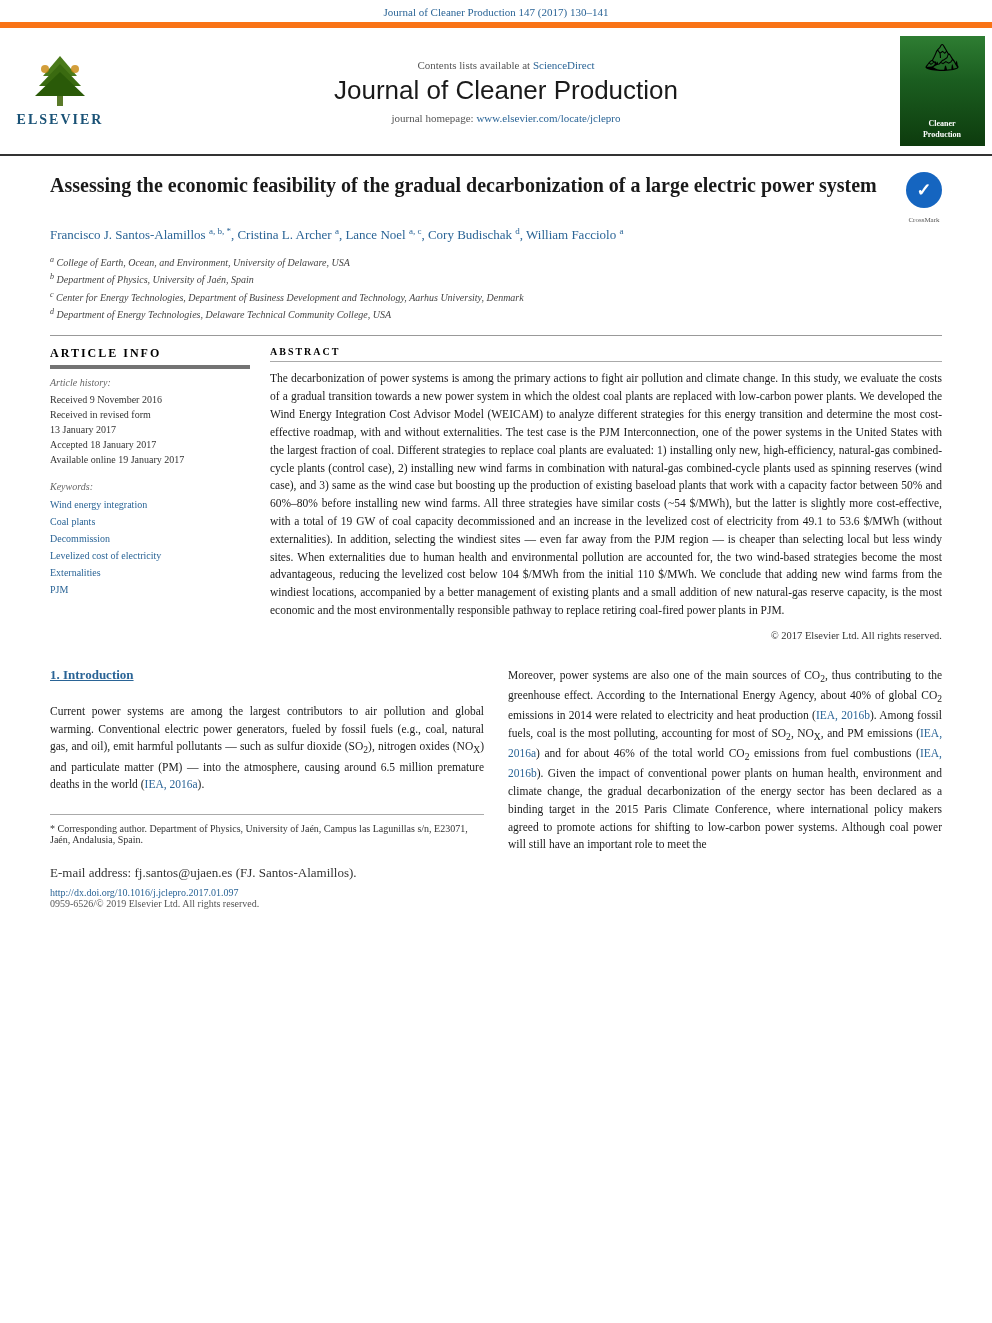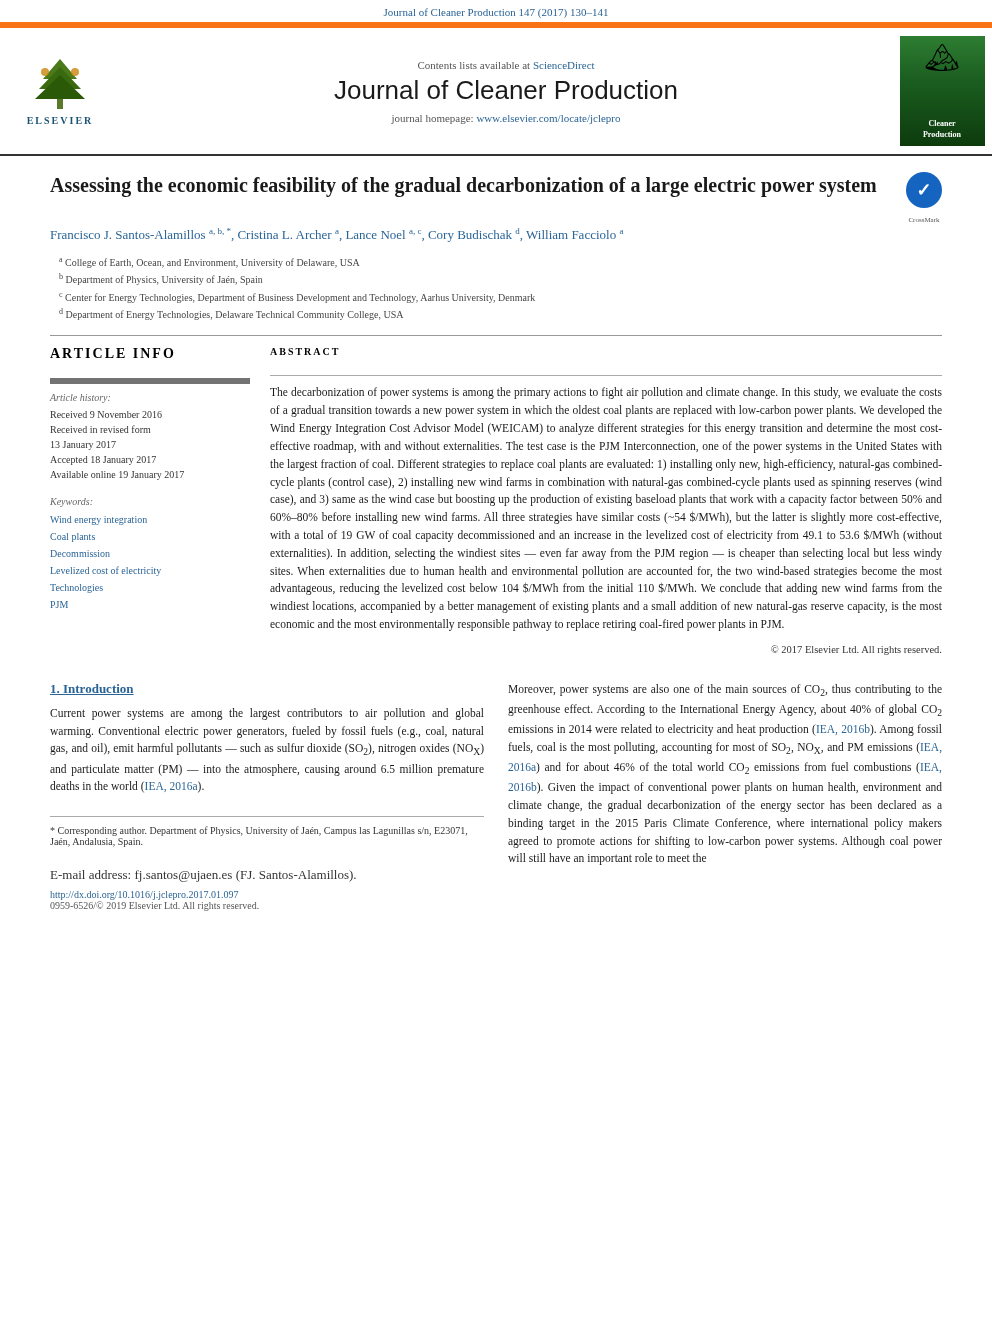--- a/index.html
+++ b/index.html
@@ -38,21 +38,21 @@
     .elsevier-logo {
       display: flex;
       flex-direction: column;
       align-items: center;
     }
     .elsevier-tree {
       width: 70px;
       height: 55px;
     }
     .elsevier-text {
-      font-size: 10px;
+      font-size: 14px;
       font-weight: bold;
       letter-spacing: 2px;
       color: #1a5276;
       margin-top: 3px;
     }
     .header-center {
       flex: 1;
       display: flex;
       flex-direction: column;
       align-items: center;
@@ -141,21 +141,21 @@
       font-size: 9px;
       color: #2a6496;
     }
 
     
     .affiliations {
       font-size: 10px;
       color: #444;
       margin-bottom: 12px;
       line-height: 1.6;
-      margin-left: 9px;
+      font-style: italic;
     }
     .affiliations .aff-item {
       display: block;
     }
     .affiliations sup {
       font-size: 8px;
     }
 
     .divider {
       border: none;
@@ -172,27 +172,27 @@
     .col-left {
       width: 200px;
       flex-shrink: 0;
     }
     .col-right {
       flex: 1;
     }
 
     
     .article-info-header {
-      font-size: 14px;
+      font-size: 12px;
       font-weight: bold;
       letter-spacing: 2px;
       text-transform: uppercase;
       color: #000;
-      border-bottom: 6px solid #737373;
-      padding-bottom: 16px;
+      border-bottom: 4px solid #737373;
+      padding-bottom: 4px;
       margin-bottom: 8px;
     }
     .info-section-title {
       font-size: 10px;
       font-style: italic;
       color: #666;
       margin-bottom: 4px;
       margin-top: 8px;
     }
     .info-item {
@@ -211,21 +211,21 @@
     }
 
     
     .abstract-header {
       font-size: 10px;
       font-weight: bold;
       letter-spacing: 2px;
       text-transform: uppercase;
       color: #000;
       border-bottom: 1px solid #aaa;
-      padding-bottom: 18px;
+      padding-bottom: 4px;
       margin-bottom: 8px;
     }
     .abstract-text {
       font-size: 11.5px;
       line-height: 1.55;
       color: #1a1a1a;
       text-align: justify;
     }
 
     .copyright-line {
@@ -245,21 +245,21 @@
       gap: 24px;
     }
     .body-col {
       flex: 1;
     }
 
     .section-title {
       font-size: 13px;
       font-weight: bold;
       color: #2a6496;
-      margin-bottom: 8px;
+      margin-bottom: 20px;
       text-decoration: underline;
     }
 
     .body-text {
       font-size: 11.5px;
       line-height: 1.55;
       color: #1a1a1a;
       text-align: justify;
       margin-bottom: 8px;
     }
@@ -412,21 +412,21 @@
       <div class="info-item">13 January 2017</div>
       <div class="info-item">Accepted 18 January 2017</div>
       <div class="info-item">Available online 19 January 2017</div>
 
       <div class="info-section-title" style="margin-top:14px;">Keywords:</div>
       <div class="keywords-list">
         <span class="keyword">Wind energy integration</span>
         <span class="keyword">Coal plants</span>
         <span class="keyword">Decommission</span>
         <span class="keyword">Levelized cost of electricity</span>
-        <span class="keyword">Technologies</span>
+        <span class="keyword">Externalities</span>
         <span class="keyword">PJM</span>
       </div>
     </div>
 
     <div class="col-right">
       <div class="abstract-header">ABSTRACT</div>
       <div class="abstract-text">The decarbonization of power systems is among the primary actions to fight air pollution and climate change. In this study, we evaluate the costs of a gradual transition towards a new power system in which the oldest coal plants are replaced with low-carbon power plants. We developed the Wind Energy Integration Cost Advisor Model (WEICAM) to analyze different strategies for this energy transition and determine the most cost-effective roadmap, with and without externalities. The test case is the PJM Interconnection, one of the power systems in the United States with the largest fraction of coal. Different strategies to replace coal plants are evaluated: 1) installing only new, high-efficiency, natural-gas combined-cycle plants (control case), 2) installing new wind farms in combination with natural-gas combined-cycle plants used as spinning reserves (wind case), and 3) same as the wind case but boosting up the production of existing baseload plants that work with a capacity factor between 50% and 60%–80% before installing new wind farms. All three strategies have similar costs (~54 $/MWh), but the latter is slightly more cost-effective, with a total of 19 GW of coal capacity decommissioned and an increase in the levelized cost of electricity from 49.1 to 53.6 $/MWh (without externalities). In addition, selecting the windiest sites — even far away from the PJM region — is cheaper than selecting local but less windy sites. When externalities due to human health and environmental pollution are accounted for, the two wind-based strategies become the most advantageous, reducing the levelized cost below 104 $/MWh from the initial 110 $/MWh. We conclude that adding new wind farms from the windiest locations, accompanied by a better management of existing plants and a small addition of new natural-gas reserve capacity, is the most economic and the most environmentally responsible pathway to replace retiring coal-fired power plants in PJM.</div>
       <div class="copyright-line">© 2017 Elsevier Ltd. All rights reserved.</div>
     </div>
 

